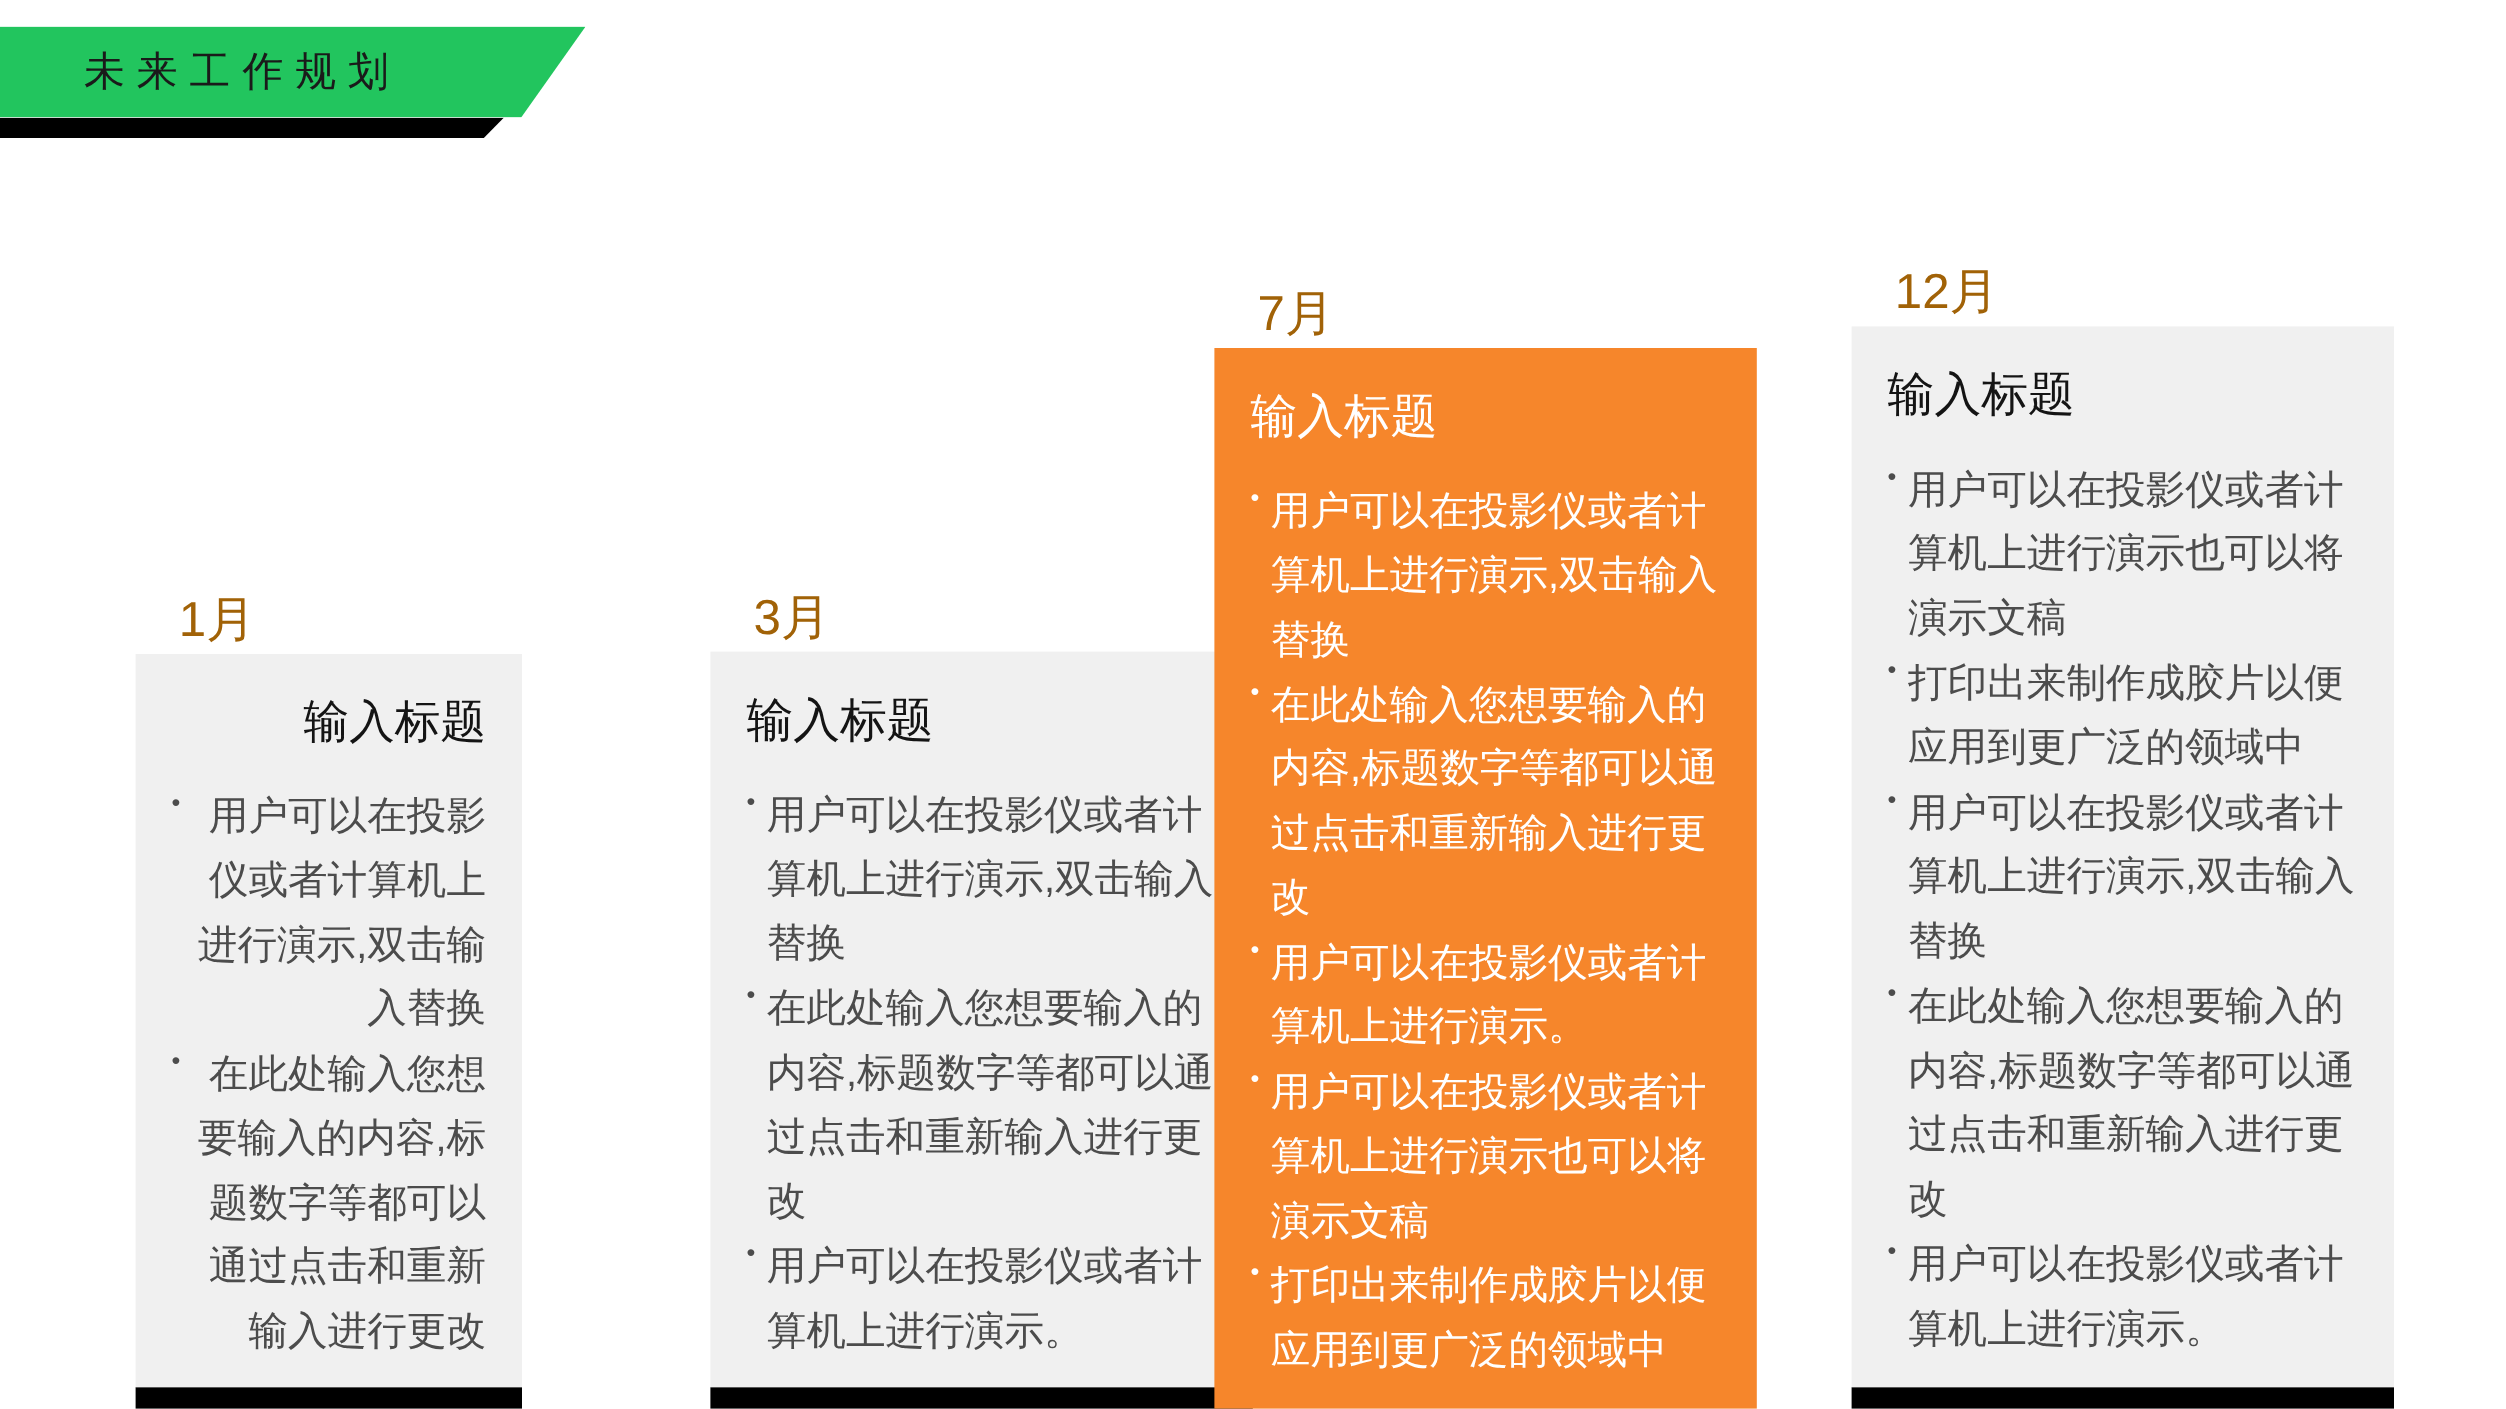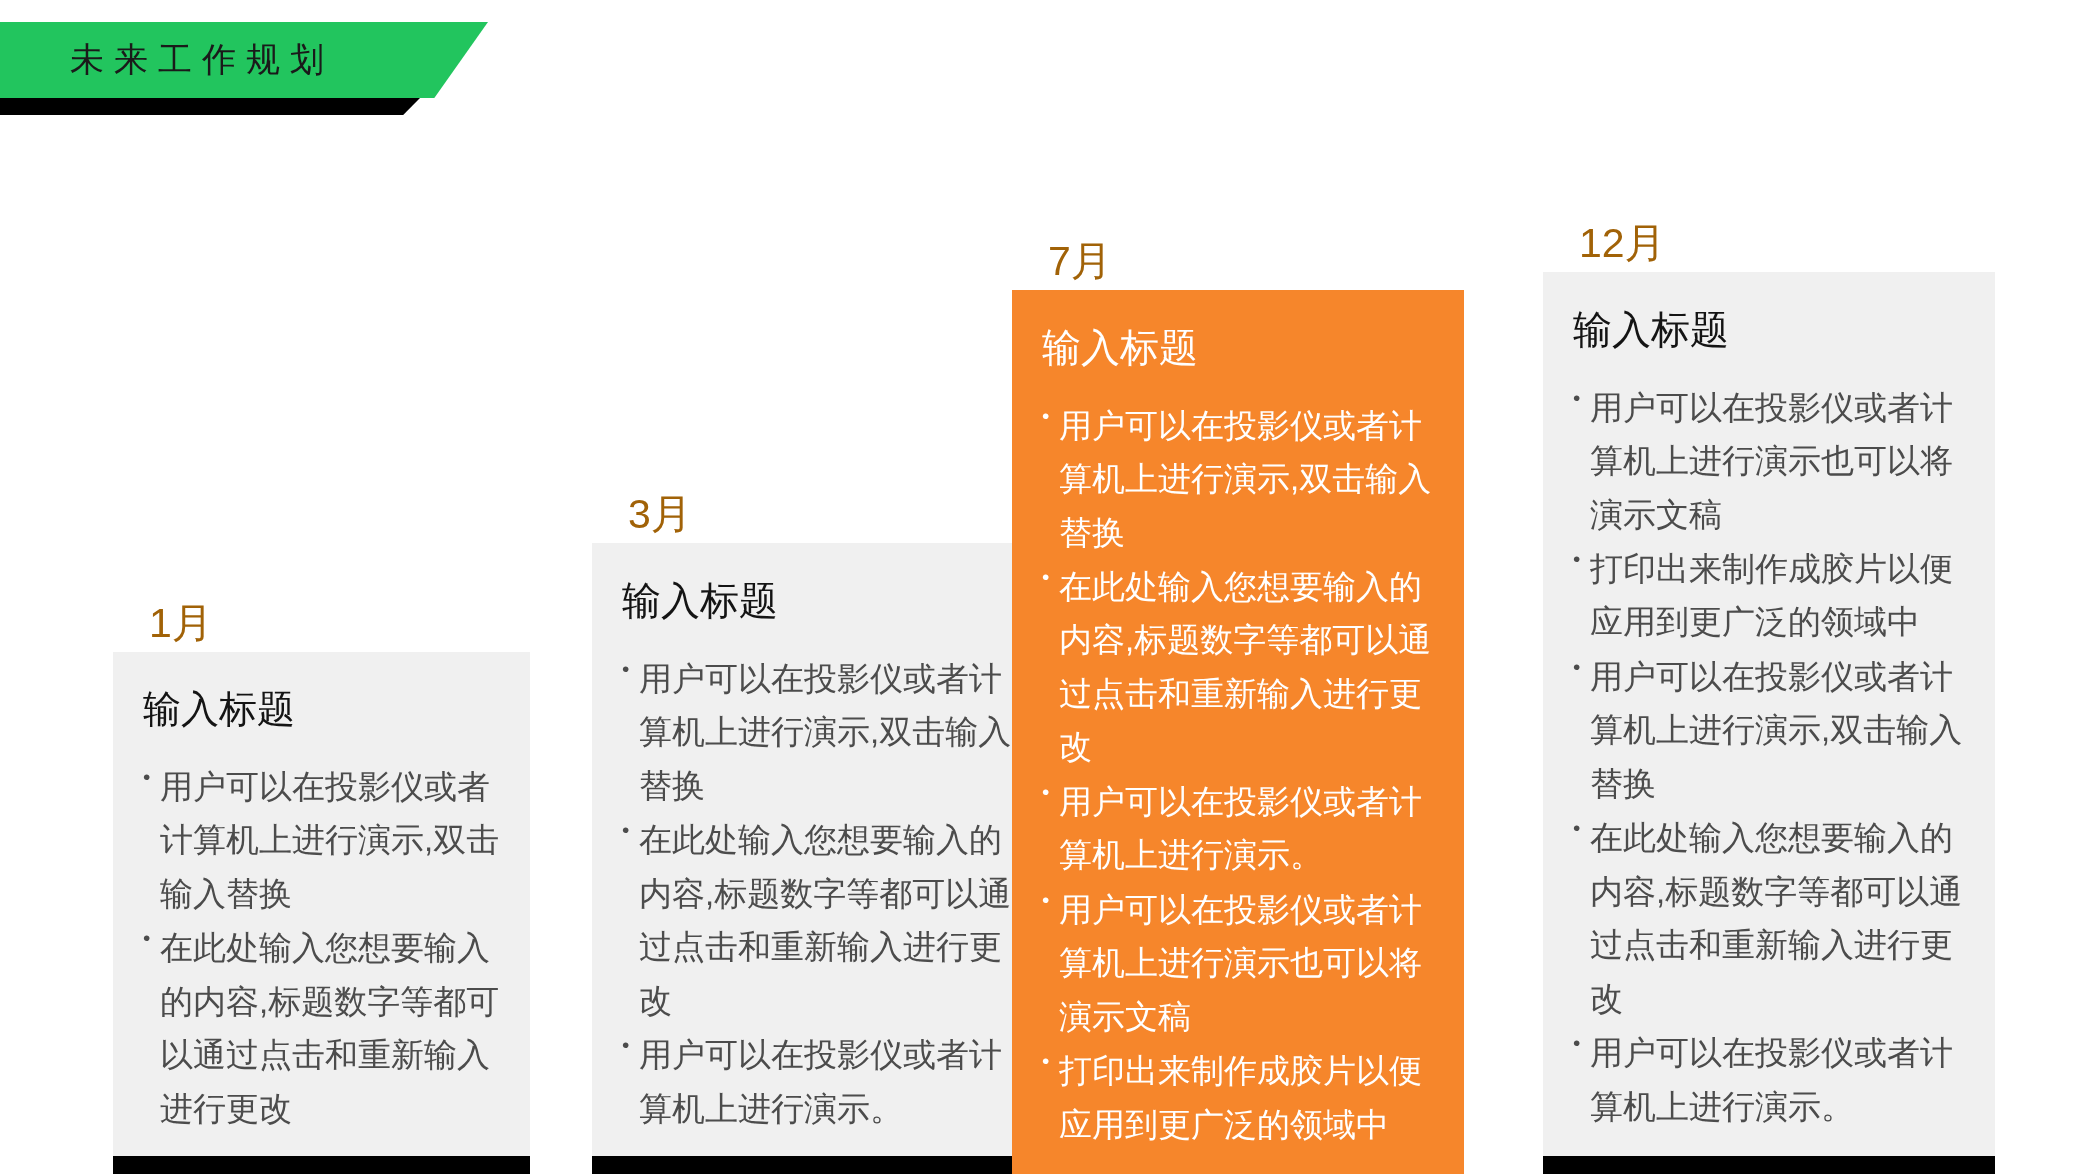--- a/index.html
+++ b/index.html
@@ -94,21 +94,21 @@
     line-height:1.62;
   }
 
   .footbar{
     width:100%;
     height:18px;
     background:#000000;
   }
 
   
-  #col-1{left:113px;width:417px;}
+  #col-1{left:113px;width:322px;text-align:right;}
   #col-2{left:592px;width:452px;}
   #col-3{left:1012px;width:452px;}
   #col-4{left:1543px;width:452px;}
 
   #col-1 .panel{min-height:427px;padding-bottom:20px;}
   #col-2 .panel{min-height:551px;padding-bottom:20px;}
   #col-3 .panel{min-height:700px;padding-bottom:22px;}
   #col-4 .panel{min-height:810px;padding-bottom:22px;}
 
   #col-3 .month-label,#col-3 .panel-title{}

